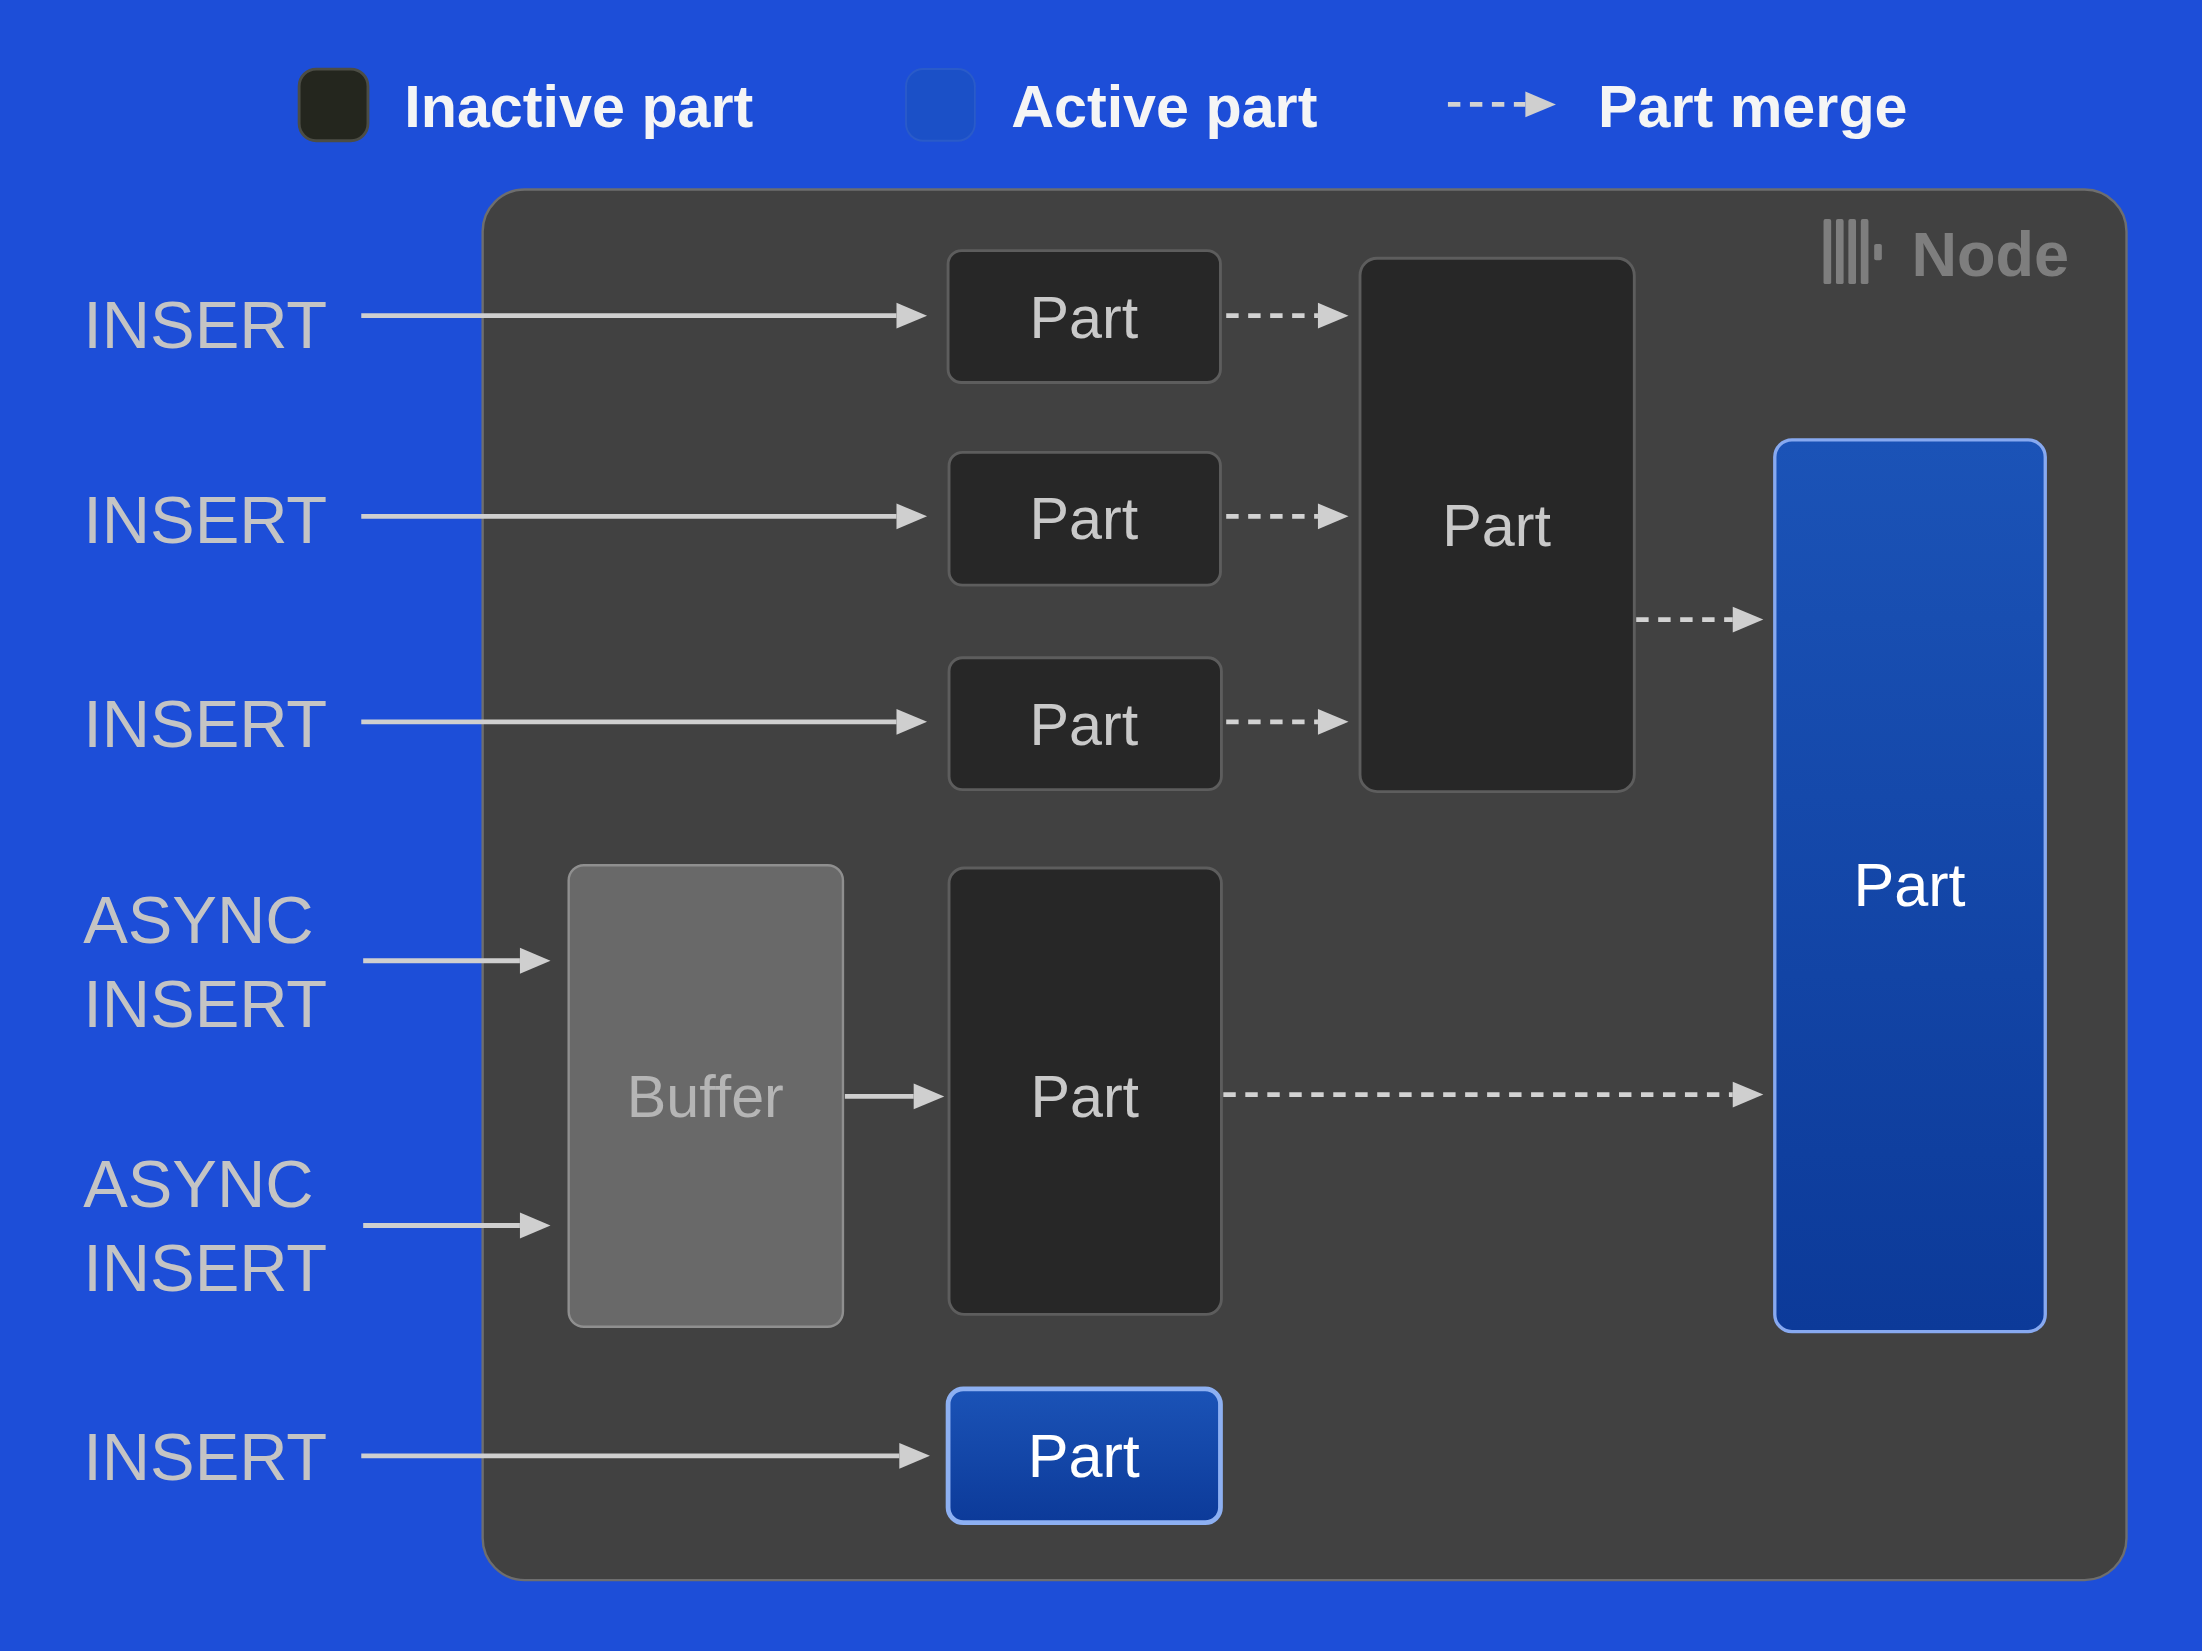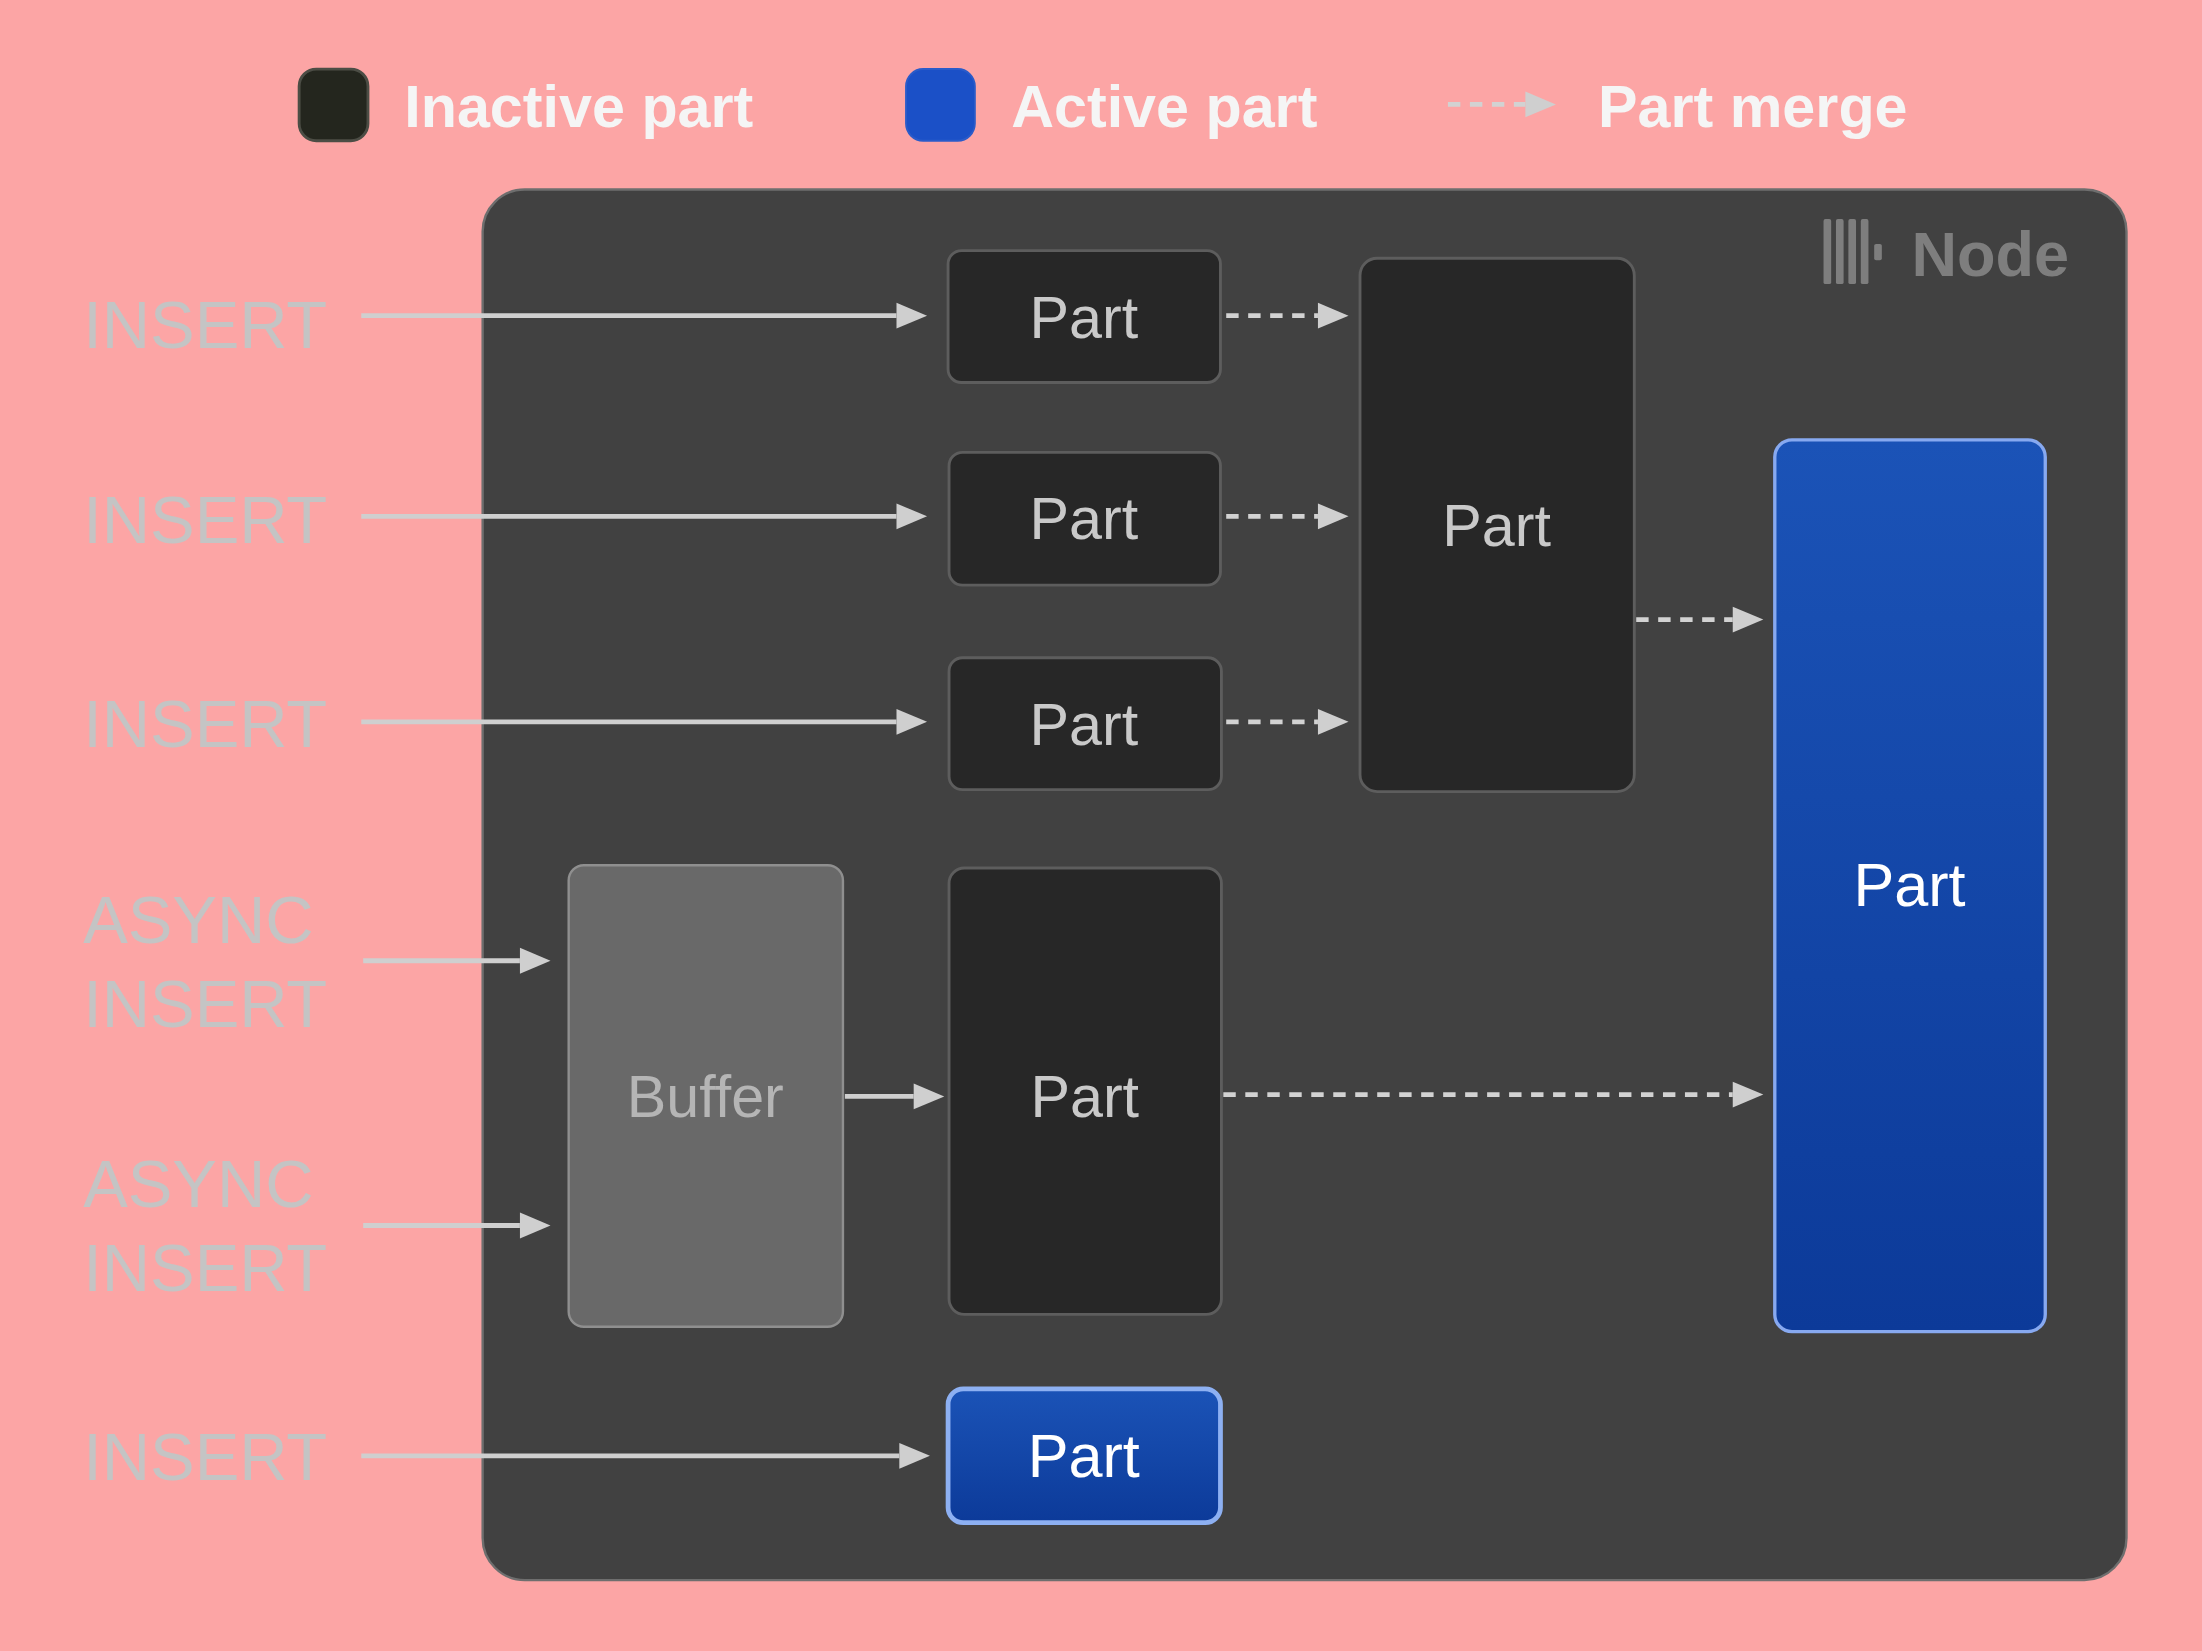--- a/index.html
+++ b/index.html
@@ -4,21 +4,21 @@
 <style>
   html, body {
     margin: 0;
     padding: 0;
     background: #1d1d1d;
   }
   .stage {
     position: relative;
     width: 2202px;
     height: 1652px;
-    background: #fca5a5;
+    background: #1d4ed8;
     font-family: "Liberation Sans", "DejaVu Sans", sans-serif;
     overflow: hidden;
   }
   svg { display: block; }
 
   .node-box   { fill: #414141; stroke: #6e6e6e; stroke-width: 2.5; }
   .part-box   { fill: #272727; stroke: #5d5d5d; stroke-width: 3; }
   .buffer-box { fill: #696969; stroke: #8f8f8f; stroke-width: 2.5; }
   .active-box-large { fill: url(#blueGrad); stroke: #87a9f0; stroke-width: 3.5; }
   .active-box-small { fill: url(#blueGrad); stroke: #8db0f2; stroke-width: 5; }

